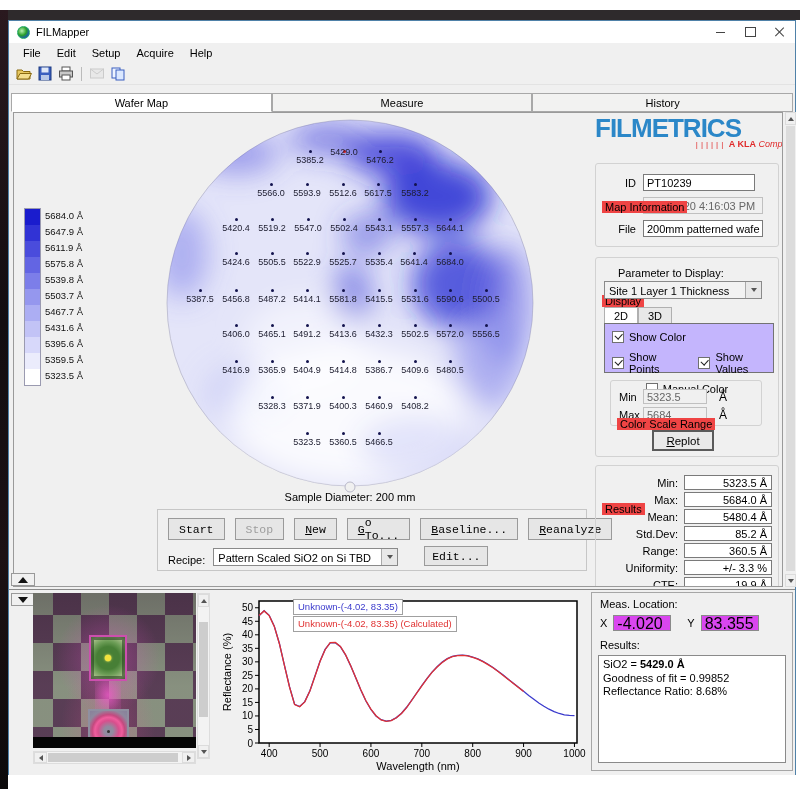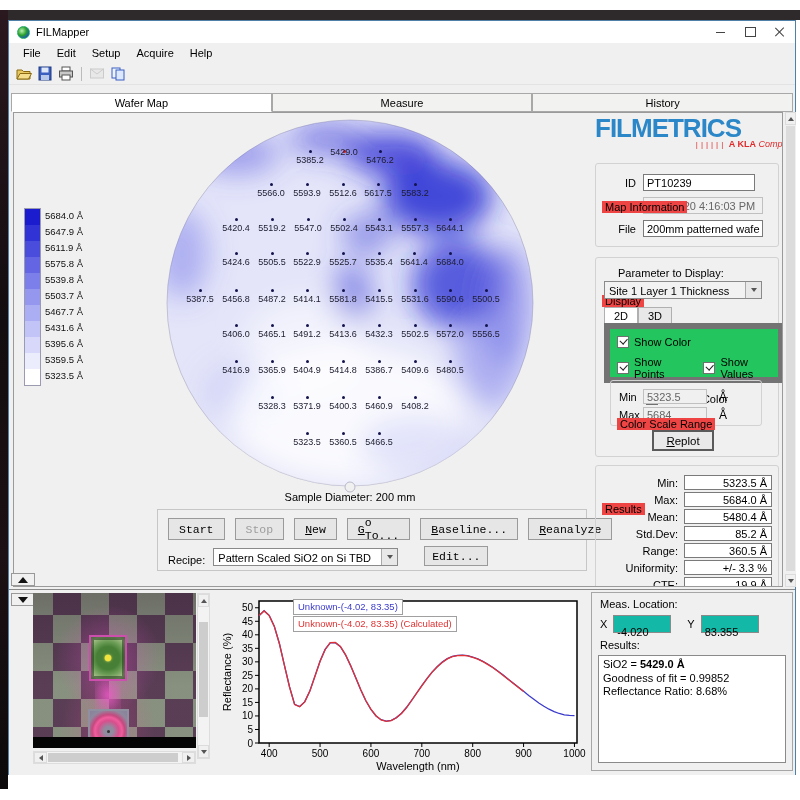--- a/index.html
+++ b/index.html
@@ -68,21 +68,21 @@
   .groupbox{position:absolute;border:1px solid #d2d2d2;border-radius:3px;box-sizing:border-box;}
   .gb-title{position:absolute;top:-7px;left:6px;background:#ef4444;padding:0 3px;font-size:11px;margin-top:44px;}
   .frow{display:flex;align-items:center;margin-bottom:6px;}
   .flabel{width:34px;text-align:right;margin-right:7px;font-size:11px;}
   .input{background:#fff;border:1px solid #7a7a7a;height:17px;line-height:17px;padding:0 3px;box-sizing:border-box;font-size:11px;white-space:nowrap;overflow:hidden;}
   .input.gray{background:#f0f0f0;border-color:#c0c0c0;color:#666;}
   .checkbox{width:12px;height:12px;background:#fff;border:1px solid #707070;box-sizing:border-box;position:relative;margin-right:5px;flex:none;}
   .checkbox.checked:after{content:"";position:absolute;left:2px;top:1px;width:6px;height:3.5px;border-left:1.6px solid #222;border-bottom:1.6px solid #222;transform:rotate(-48deg);}
   .view-tab{width:34px;height:17px;border:1px solid #b0b0b0;background:#e8e8e8;display:inline-flex;align-items:center;justify-content:center;font-size:11px;box-sizing:border-box;}
   .view-tab.active{background:#fff;border-bottom-color:#fff;}
-  .view-pane{border:6px solid #737373;background:#22c55e;}
+  .view-pane{border:1px solid #737373;background:#c4b5fd;}
   .replot{position:absolute;left:56px;top:172px;width:62px;height:21px;background:#e9e9e9;border:2px solid #5a5a5a;font-size:11.5px;display:flex;align-items:center;justify-content:center;box-sizing:border-box;}
   .res-row{display:flex;align-items:center;justify-content:flex-end;margin-bottom:2px;}
   .res-label{font-size:11px;margin-right:6px;}
   .res-val{width:88px;height:15px;line-height:15px;background:#fff;border:1px solid #7a7a7a;text-align:right;padding-right:4px;box-sizing:border-box;font-size:11px;}
   
   .split-btn{width:24px;height:13px;background:#f0f0f0;border:1px solid #999;display:flex;align-items:center;justify-content:center;box-sizing:border-box;}
   .split-btn .t-up{width:0;height:0;border-left:5px solid transparent;border-right:5px solid transparent;border-bottom:6px solid #111;}
   .split-btn .t-down{width:0;height:0;border-left:5px solid transparent;border-right:5px solid transparent;border-top:6px solid #111;}
   
   .bottom-panel{left:0;top:568px;width:786px;height:185px;background:#f0f0f0;border-top:1px solid #8a8a8a;}
@@ -101,21 +101,21 @@
   .cam-vscroll{left:188px;top:3px;width:13px;height:166px;background:#f3f3f3;border:1px solid #ddd;box-sizing:border-box;}
   .cam-hscroll{left:24px;top:161px;width:163px;height:13px;background:#f3f3f3;border:1px solid #ddd;box-sizing:border-box;}
   .thumb{position:absolute;background:#cdcdcd;}
   
   .chart-wrap{left:210px;top:1px;width:368px;height:184px;}
   .legend-box{position:absolute;background:#fff;border:1px solid #a0a0a0;font-size:9.5px;line-height:12px;padding:1px 4px;white-space:nowrap;}
   
   .meas-panel{left:582px;top:2px;width:202px;height:179px;border:1px solid #a6a6a6;background:#f0f0f0;box-sizing:border-box;}
   .meas-title{position:absolute;left:8px;top:5px;font-size:11px;}
   .meas-row{position:absolute;left:8px;top:22px;display:flex;align-items:center;}
-  .meas-input{width:58px;height:16px;line-height:16px;background:#14b8a6;border:1px solid #8a8a8a;padding:8px 3px;box-sizing:border-box;font-size:11px;}
+  .meas-input{width:58px;height:16px;line-height:16px;background:#d946ef;border:1px solid #8a8a8a;padding:0 3px;box-sizing:border-box;font-size:16px;}
   .meas-res-title{position:absolute;left:8px;top:46px;font-size:11px;}
   .meas-res-box{position:absolute;left:6px;top:62px;width:188px;height:108px;background:#fff;border:1px solid #8a8a8a;box-sizing:border-box;padding:2px 4px;font-size:11px;line-height:13.5px;}
   text{font-family:"Liberation Sans",sans-serif;}
 </style>
 </head>
 <body>
 
 <div class="screen">
   <div class="abs top-band"></div>
   <div class="abs left-strip"></div>

